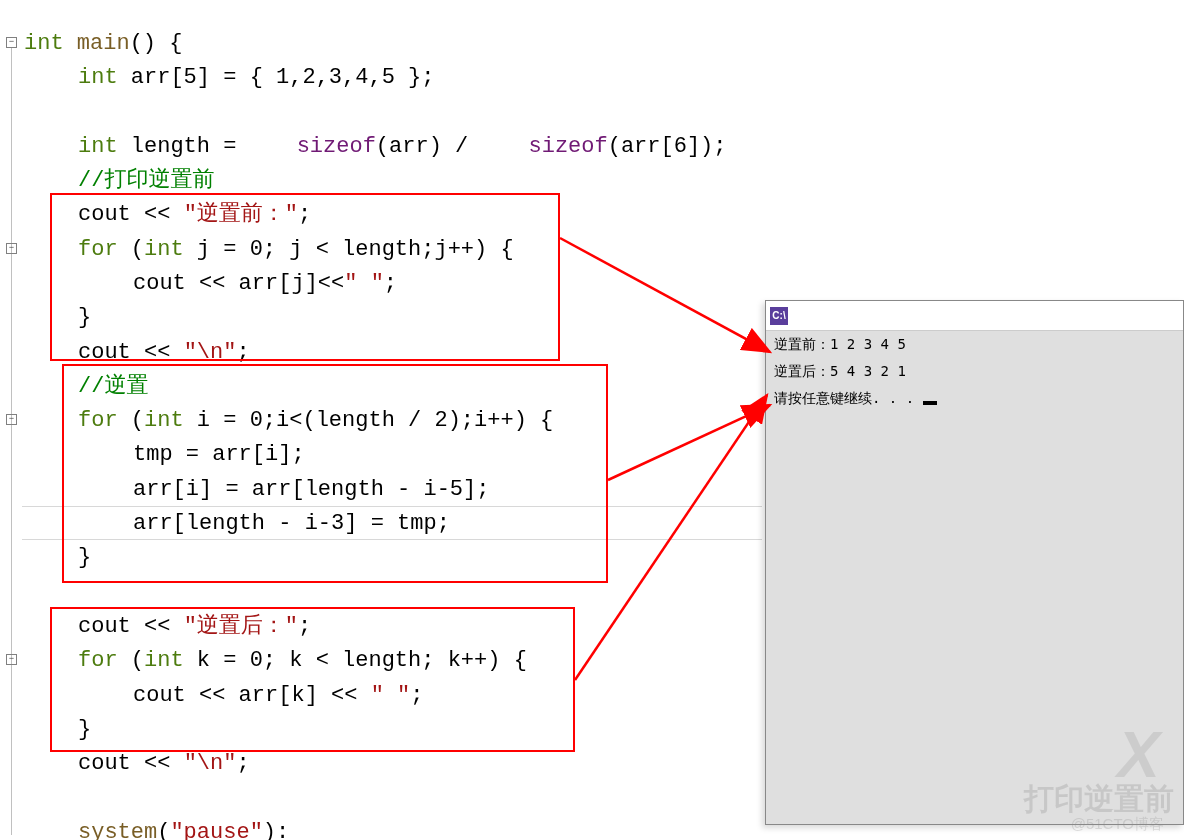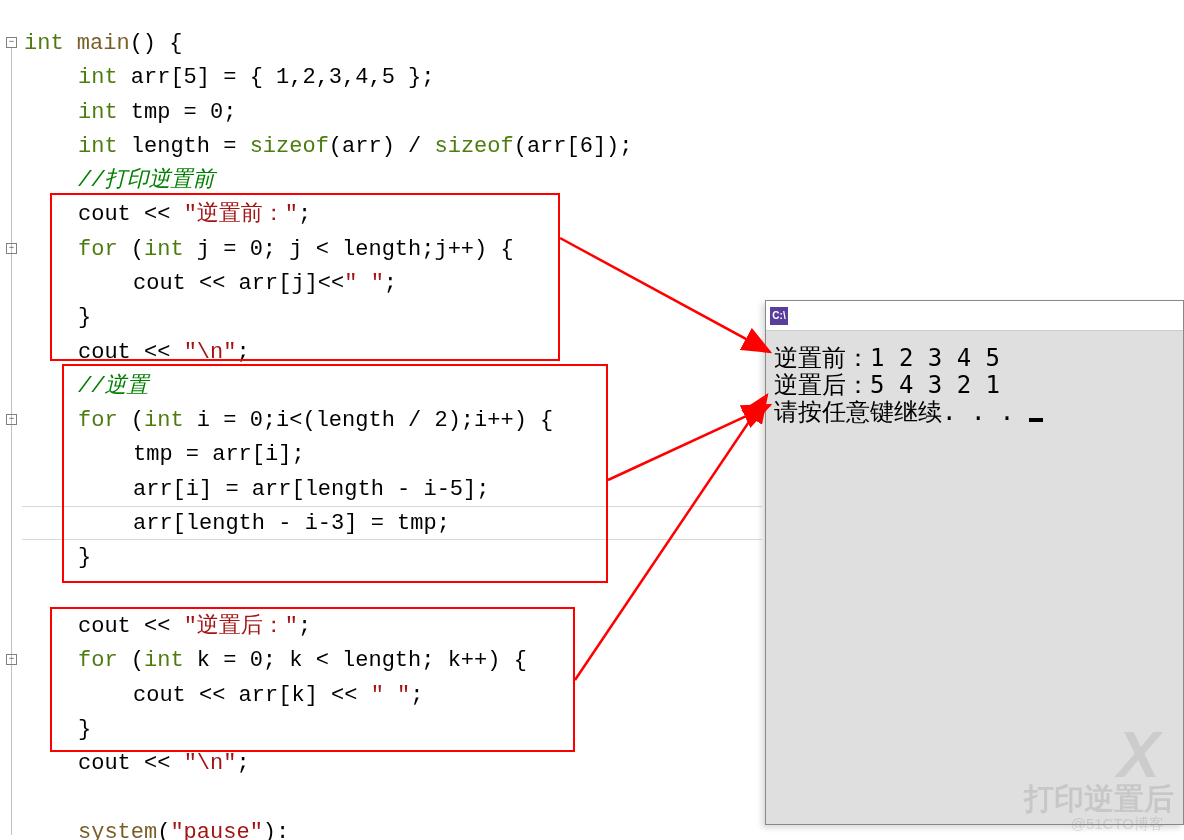--- a/index.html
+++ b/index.html
@@ -22,22 +22,22 @@
   }
   .fold-line { position:absolute; left:11px; width:1px; background:#c0c0c0; }
   .code-area {
     position:absolute; left:22px; top:0; width:740px; height:840px;
     white-space:pre; line-height:34.33px;
   }
   .line { position:absolute; left:0; height:34.33px; white-space:pre; }
   .kw   { color:#4d7c0f; }
   .fn   { color:#795e26;margin-top:17px; }
   .str  { color:#a31515; }
-  .cmt  { color:#008000;font-style:italic; }
-  .sz   { color:#4d7c0f; }
+  .cmt  { color:#008000; }
+  .sz   { color:#701a75;margin-left:47px; }
 
   .red-box { position:absolute; border:2px solid #ff0000; pointer-events:none; }
 
   .hl-line { position:absolute; left:22px; height:34.33px; width:740px;
              border-top:1px solid #d8d8d8; border-bottom:1px solid #d8d8d8; pointer-events:none; }
 
   
   .console-win {
     position:absolute; left:765px; top:300px; width:419px; height:525px;
     background:#dfdfdf; border:1px solid #888; box-shadow: -3px 3px 6px rgba(0,0,0,0.15);
@@ -46,21 +46,21 @@
     height:30px; background:#fff; border-bottom:1px solid #ccc;
     display:flex; align-items:center; font-size:15px; font-family:"Segoe UI",sans-serif;
     padding-left:4px;
   }
   .console-icon {
     width:18px; height:18px; background:#5a3e9c; color:#fff; font-size:10px;
     display:inline-flex; align-items:center; justify-content:center; margin-right:6px;
     font-family:sans-serif; font-weight:bold;
   }
   .console-body {
-    padding:14px 8px; font-family:"SimSun","NSimSun",monospace; font-size:24px;
+    padding:0 8px; font-family:"SimSun","NSimSun",monospace; font-size:14px;
     line-height:27px; color:#000; white-space:pre;
   }
   .cursor-block { display:inline-block; width:14px; height:4px; background:#000; vertical-align:baseline; position:relative; bottom:-2px;}
 
   .watermark-x { position:absolute; right:24px; bottom:48px; opacity:0.08; font-size:64px; font-style:italic; font-weight:bold; font-family:sans-serif; }
   .watermark-txt { position:absolute; right:10px; bottom:20px; opacity:0.1; font-size:30px; font-family:sans-serif; font-weight:bold;}
   .watermark-small { position:absolute; right:20px; bottom:6px; opacity:0.25; font-size:15px; color:#888; font-family:sans-serif;}
 
   svg.arrows { position:absolute; left:0; top:0; width:1184px; height:840px; pointer-events:none; }
 </style>
@@ -76,21 +76,20 @@
 </div>
 
 <div class="hl-line" style="top:506px"></div>
 
 <div class="code-area">
   
   <div class="line" style="top:27px;left:2px"><span class="kw">int</span> <span class="fn">main</span><span>() {</span></div>
   
   <div class="line" style="top:61px;left:56px"><span class="kw">int</span><span> arr[5] = { 1,2,3,4,5 };</span></div>
   
-  <div class="line" style="top:96px;left:56px"><span class="kw">int</span><span> tmp = 0;</span></div>
   
   <div class="line" style="top:130px;left:56px"><span class="kw">int</span><span> length = </span><span class="sz">sizeof</span><span>(arr) / </span><span class="sz">sizeof</span><span>(arr[6]);</span></div>
   
   <div class="line" style="top:164px;left:56px"><span class="cmt">//打印逆置前</span></div>
   
   <div class="line" style="top:198px;left:56px"><span>cout &lt;&lt; </span><span class="str">"逆置前："</span><span>;</span></div>
   
   <div class="line" style="top:233px;left:56px"><span class="kw">for</span><span> (</span><span class="kw">int</span><span> j = 0; j &lt; length;j++) {</span></div>
   
   <div class="line" style="top:267px;left:111px"><span>cout &lt;&lt; arr[j]&lt;&lt;</span><span class="str">" "</span><span>;</span></div>
@@ -143,14 +142,14 @@
     <marker id="ah" markerWidth="12" markerHeight="10" refX="11" refY="5" orient="auto">
       <path d="M0,0 L12,5 L0,10 Z" fill="#ff0000"></path>
     </marker>
   </defs>
   <line x1="560" y1="238" x2="770" y2="352" stroke="#ff0000" stroke-width="2.5" marker-end="url(#ah)"></line>
   <line x1="608" y1="480" x2="770" y2="405" stroke="#ff0000" stroke-width="2.5" marker-end="url(#ah)"></line>
   <line x1="575" y1="680" x2="767" y2="395" stroke="#ff0000" stroke-width="2.5" marker-end="url(#ah)"></line>
 </svg>
 
 <div class="watermark-x">X</div>
-<div class="watermark-txt">打印逆置后</div>
+<div class="watermark-txt">打印逆置前</div>
 <div class="watermark-small">@51CTO博客</div>
 
 </body></html>

